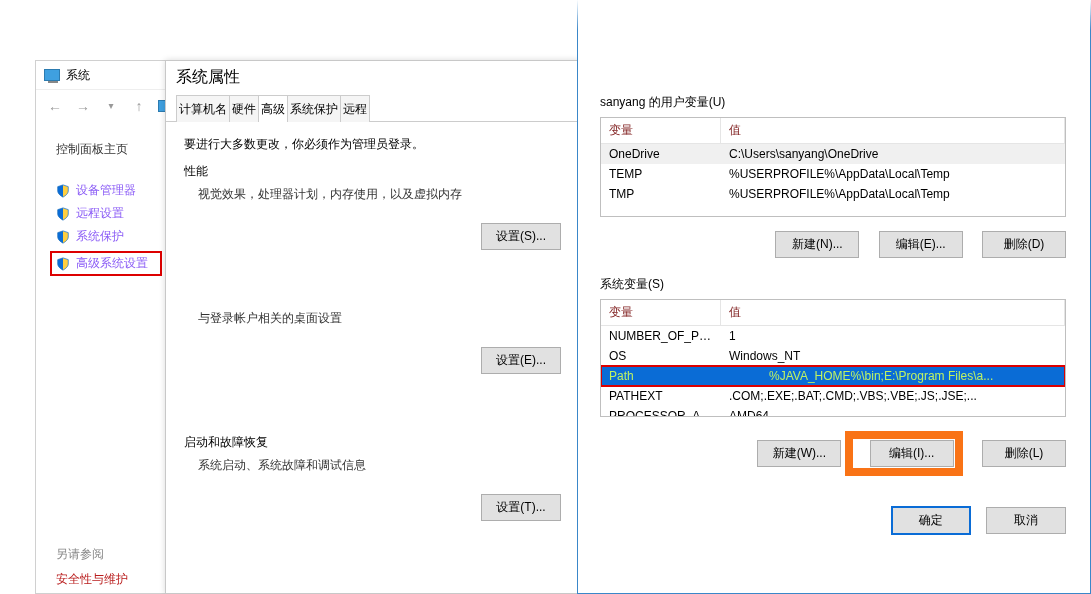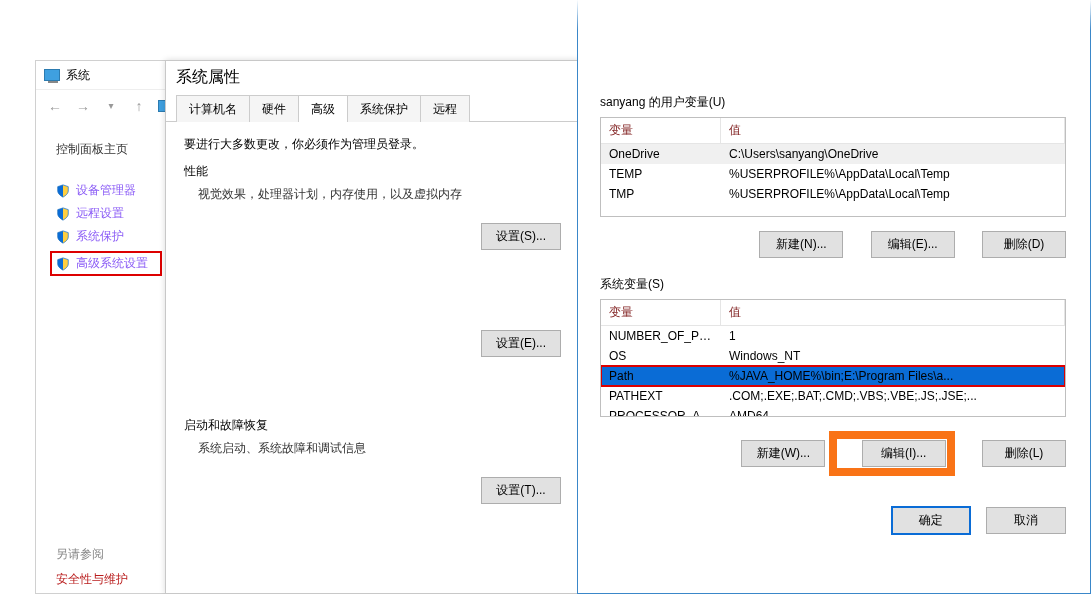--- a/index.html
+++ b/index.html
@@ -20,21 +20,21 @@
 .shield { width:14px; height:14px; }
 .shield svg { width:14px; height:14px; }
 .hl-red { border:2px solid #d00; padding:2px 4px; margin-left:-6px;}
 .see-also{ margin-top:270px; color:#888;}
 .see-lnk{ color:#b91c1c; margin-top:8px;}
 
 
 .props-win { position:absolute; left:165px; top:60px; width:415px; height:534px; border:1px solid #c8c8c8; background:#fff; box-shadow:0 0 6px rgba(0,0,0,0.15);}
 .props-title{ padding:6px 10px; font-size:16px;}
 .tabbar { display:flex; padding:0 10px; border-bottom:1px solid #ccc; }
-.tab { padding:5px 12px 4px; border:1px solid #ccc; border-bottom:none; margin-right:-1px; background:#f5f5f5; position:relative; top:1px; cursor:pointer;}
+.tab { padding:5px 2px 4px; border:1px solid #ccc; border-bottom:none; margin-right:-1px; background:#f5f5f5; position:relative; top:1px; cursor:pointer;}
 .tab.active { background:#fff; z-index:2; }
 .props-body { padding:14px 18px 0 18px; }
 .group { margin-top:10px; }
 .group-title{ margin:8px 0 6px; }
 .group-desc{ margin:4px 0 0 14px; color:#333;}
 .btn { display:inline-block; min-width:80px; padding:4px 12px; background:#e1e1e1; border:1px solid #adadad; text-align:center; cursor:pointer;}
 .right-btn{ float:right; margin-top:20px;}
 .group-box{ position:relative; padding-bottom:50px;}
 .clearfix:after{content:"";display:block;clear:both;}
 
@@ -47,23 +47,23 @@
 .list-box{ border:1px solid #bfbfbf; background:#fff; }
 .list-head{ display:flex; border-bottom:1px solid #e5e5e5; }
 .list-head > div{ padding:4px 8px; border-right:1px solid #e5e5e5; font-weight:normal; color:#7f1d1d;}
 .col-var{ width:120px;}
 .col-val{ flex:1;}
 .list-row{ display:flex; }
 .list-row > div{ padding:3px 8px; white-space:nowrap; overflow:hidden; text-overflow:ellipsis;}
 .list-row .col-var{ width:120px;}
 .list-row .col-val{ flex:1;}
 .row-sel-light{ background:#f0f0f0;}
-.row-sel-blue{ background:#0a6cd6; color:#000000;}
+.row-sel-blue{ background:#0a6cd6; color:#bef264;gap:40px;}
 .btnrow{ text-align:right; margin:14px 0 18px;}
-.btnrow .btn{ margin-left:24px; min-width:84px;}
+.btnrow .btn{ margin-left:16px; min-width:84px;}
 .hl-red-wrap{ border:8px solid #f97316; display:inline-block; padding:1px;}
 .hl-red-row{ outline:2px solid #d00; outline-offset:-1px;}
 .bottom-btns{ text-align:right; margin-top:30px;}
 .btn.primary{ border:2px solid #0a6cd6;}
 .user-list{height:100px; overflow:hidden;}
 .sys-list{height:118px; overflow:hidden;}
 </style>
 </head>
 <body>
 
@@ -131,20 +131,21 @@
   <div class="props-body">
     <div>要进行大多数更改，你必须作为管理员登录。</div>
 
     <div class="group group-box clearfix">
       <div class="group-title">性能</div>
       <div class="group-desc">视觉效果，处理器计划，内存使用，以及虚拟内存</div>
       <span class="btn right-btn">设置(S)...</span>
     </div>
 
     <div class="group group-box clearfix">
+      <div class="group-desc">与登录帐户相关的桌面设置</div>
       <span class="btn right-btn">设置(E)...</span>
     </div>
 
     <div class="group group-box clearfix">
       <div class="group-title">启动和故障恢复</div>
       <div class="group-desc">系统启动、系统故障和调试信息</div>
       <span class="btn right-btn">设置(T)...</span>
     </div>
 
     <div class="clearfix">

